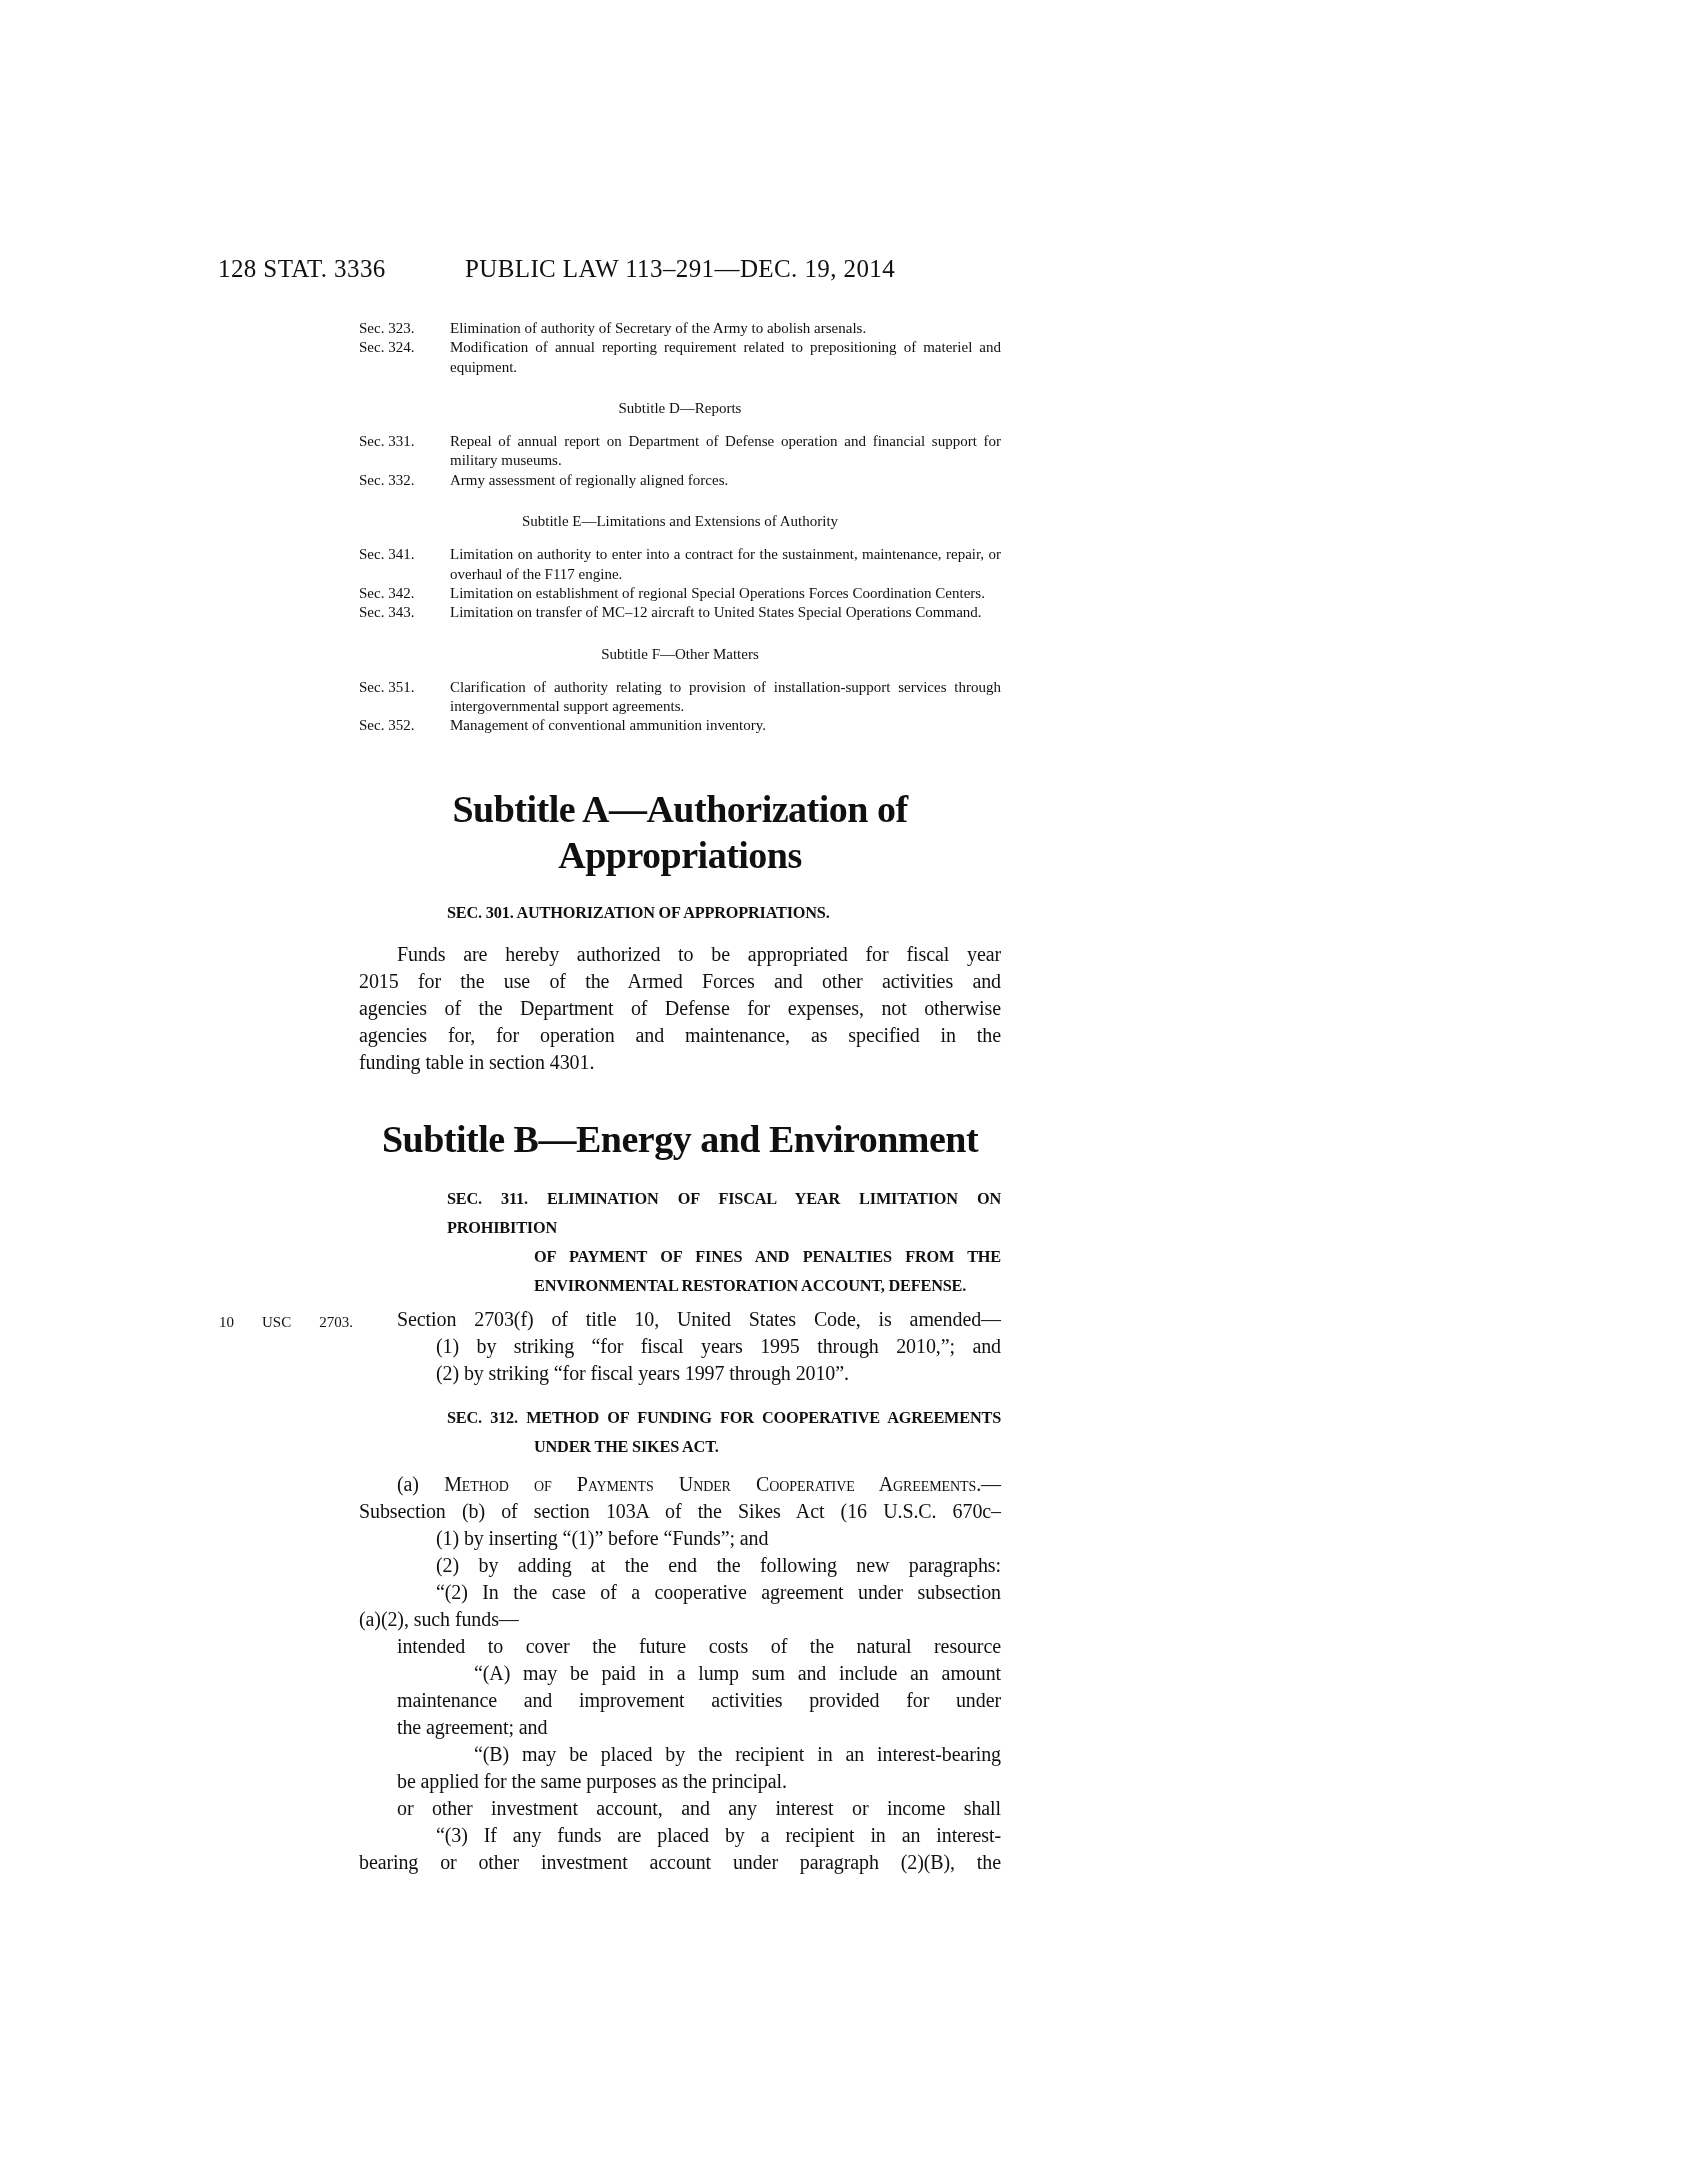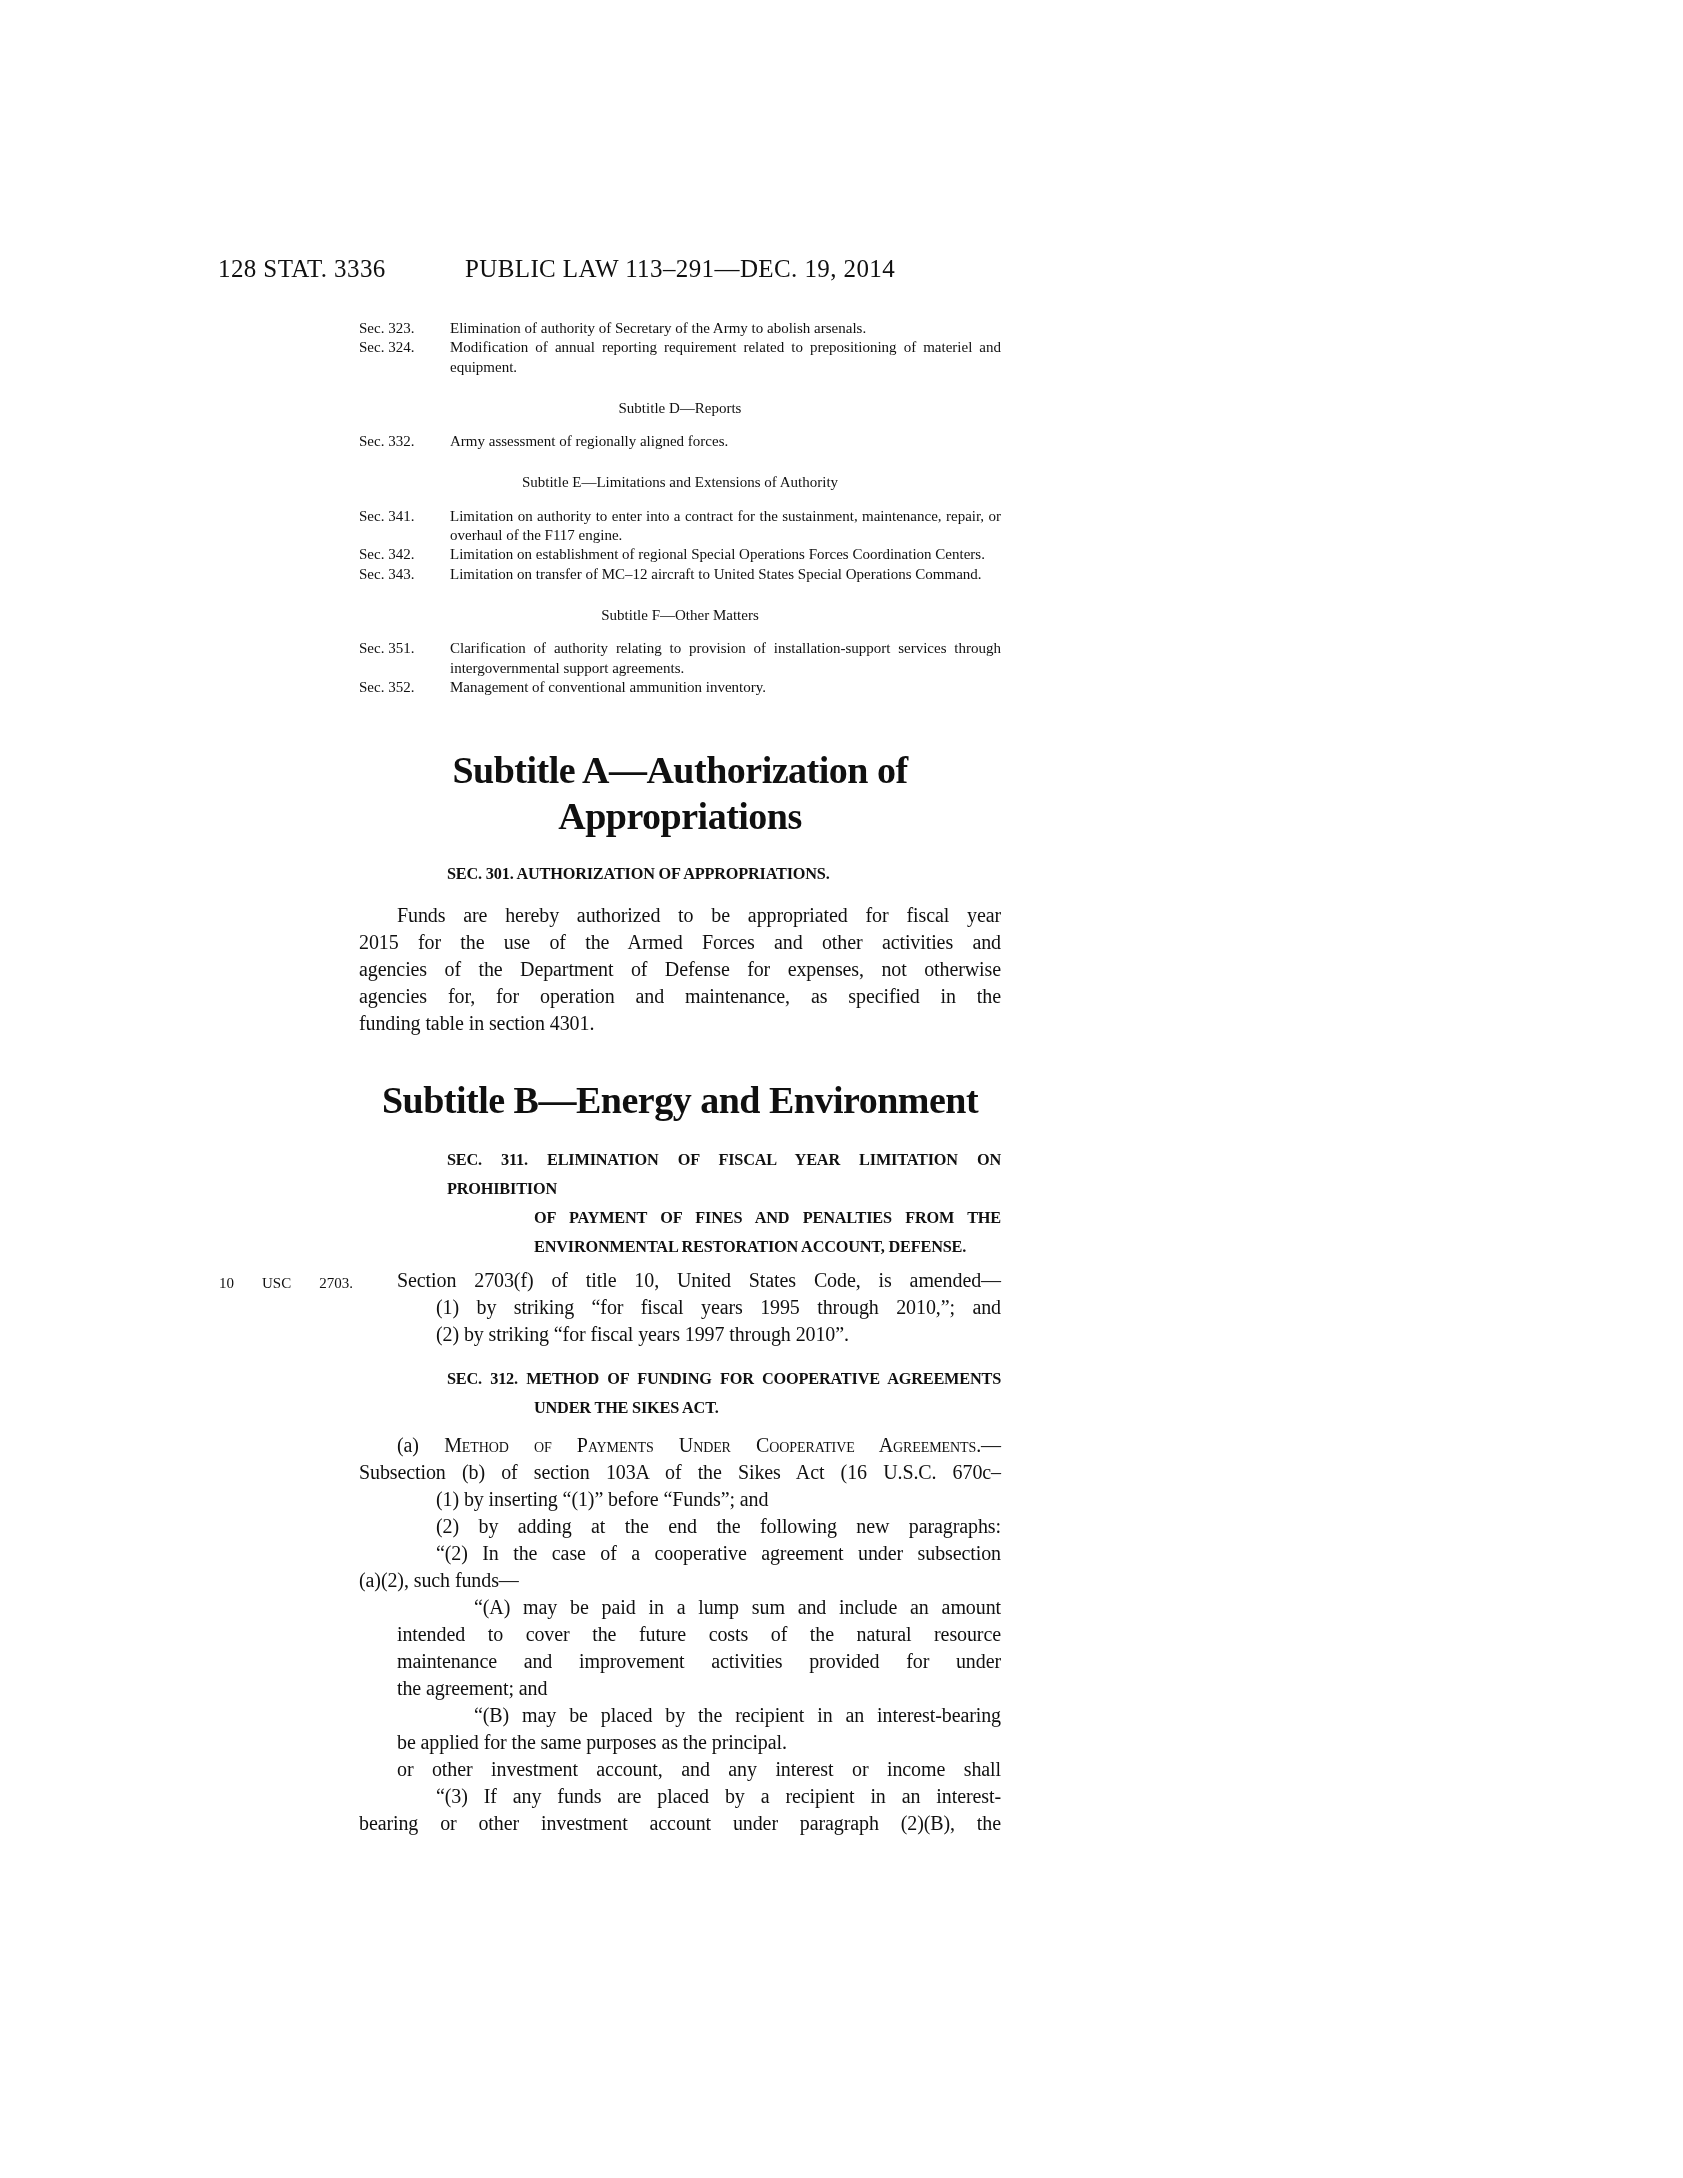--- a/index.html
+++ b/index.html
@@ -67,20 +67,23 @@
       <div class="toc-entry">
         <span class="num">Sec. 323.</span><span class="txt">Elimination of authority of Secretary of the Army to abolish arsenals.</span>
       </div>
       <div class="toc-entry">
         <span class="num">Sec. 324.</span><span class="txt">Modification of annual reporting requirement related to prepositioning of materiel and equipment.</span>
       </div>
 
       <div class="toc-sub">Subtitle D—Reports</div>
 
       <div class="toc-entry">
+        <span class="num">Sec. 331.</span><span class="txt">Repeal of annual report on Department of Defense operation and finan­cial support for military museums.</span>
+      </div>
+      <div class="toc-entry">
         <span class="num">Sec. 332.</span><span class="txt">Army assessment of regionally aligned forces.</span>
       </div>
 
       <div class="toc-sub">Subtitle E—Limitations and Extensions of Authority</div>
 
       <div class="toc-entry">
         <span class="num">Sec. 341.</span><span class="txt">Limitation on authority to enter into a contract for the sustainment, maintenance, repair, or overhaul of the F117 engine.</span>
       </div>
       <div class="toc-entry">
         <span class="num">Sec. 342.</span><span class="txt">Limitation on establishment of regional Special Operations Forces Coordi­nation Centers.</span>
@@ -138,22 +141,22 @@
     </div>
     <div class="para mt-p312">
       <div class="ln i0f j">
         <span>(a) </span><span class="sc">Method of Payments Under Cooperative Agreements</span><span>.—</span>
       </div>
       <div class="ln j">Subsection (b) of section 103A of the Sikes Act (16 U.S.C. 670c–</div>
       <div class="ln i1f">(1) by inserting “(1)” before “Funds”; and</div>
       <div class="ln i1f j">(2) by adding at the end the following new paragraphs:</div>
       <div class="ln i1f j">“(2) In the case of a cooperative agreement under subsection</div>
       <div class="ln">(a)(2), such funds—</div>
+      <div class="ln i2r j">intended to cover the future costs of the natural resource</div>
       <div class="ln i2f j">“(A) may be paid in a lump sum and include an amount</div>
-      <div class="ln i2r j">intended to cover the future costs of the natural resource</div>
       <div class="ln i2r j">maintenance and improvement activities provided for under</div>
       <div class="ln i2r">the agreement; and</div>
       <div class="ln i2f j">“(B) may be placed by the recipient in an interest-bearing</div>
       <div class="ln i2r">be applied for the same purposes as the principal.</div>
       <div class="ln i2r j">or other investment account, and any interest or income shall</div>
       <div class="ln i1f j">“(3) If any funds are placed by a recipient in an interest-</div>
       <div class="ln j">bearing or other investment account under paragraph (2)(B), the</div>
     </div>
 
   </div>

